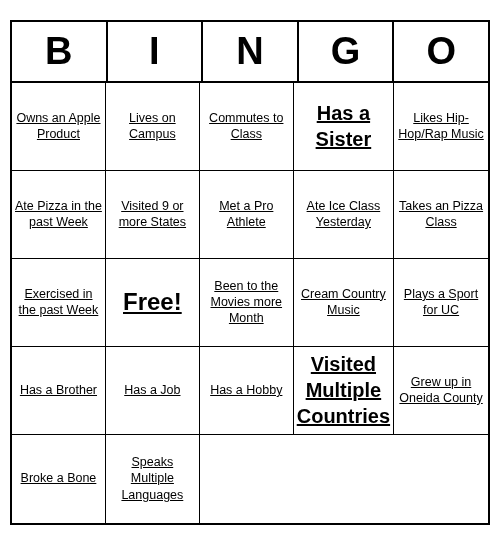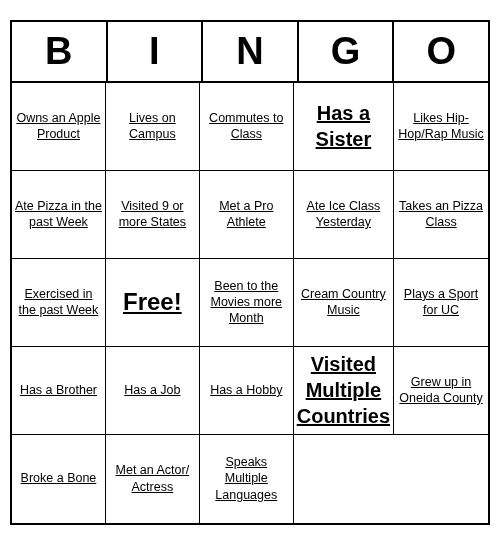--- a/index.html
+++ b/index.html
@@ -90,16 +90,15 @@
       <div class="bingo-cell free">Free!</div>
       <div class="bingo-cell">Been to the Movies more Month</div>
       <div class="bingo-cell">Cream Country Music</div>
       <div class="bingo-cell">Plays a Sport for UC</div>
       <div class="bingo-cell">Has a Brother</div>
       <div class="bingo-cell">Has a Job</div>
       <div class="bingo-cell">Has a Hobby</div>
       <div class="bingo-cell large-text">Visited Multiple Countries</div>
       <div class="bingo-cell">Grew up in Oneida County</div>
       <div class="bingo-cell">Broke a Bone</div>
-      <div class="bingo-cell">Met an Actor/ Actress</div>
       <div class="bingo-cell">Speaks Multiple Languages</div>
     </div>
 </div>
 
 </body></html>

